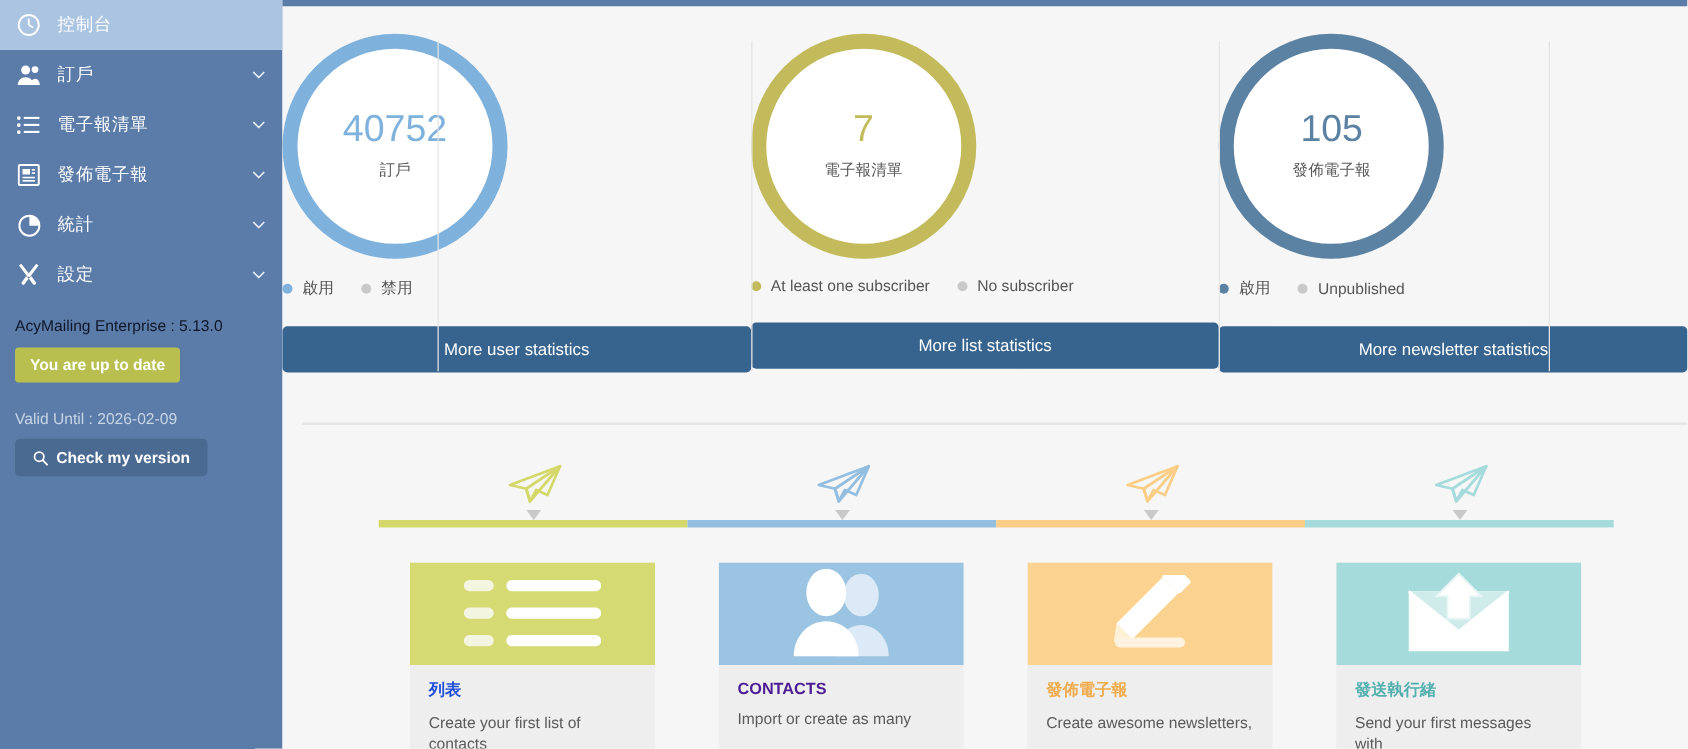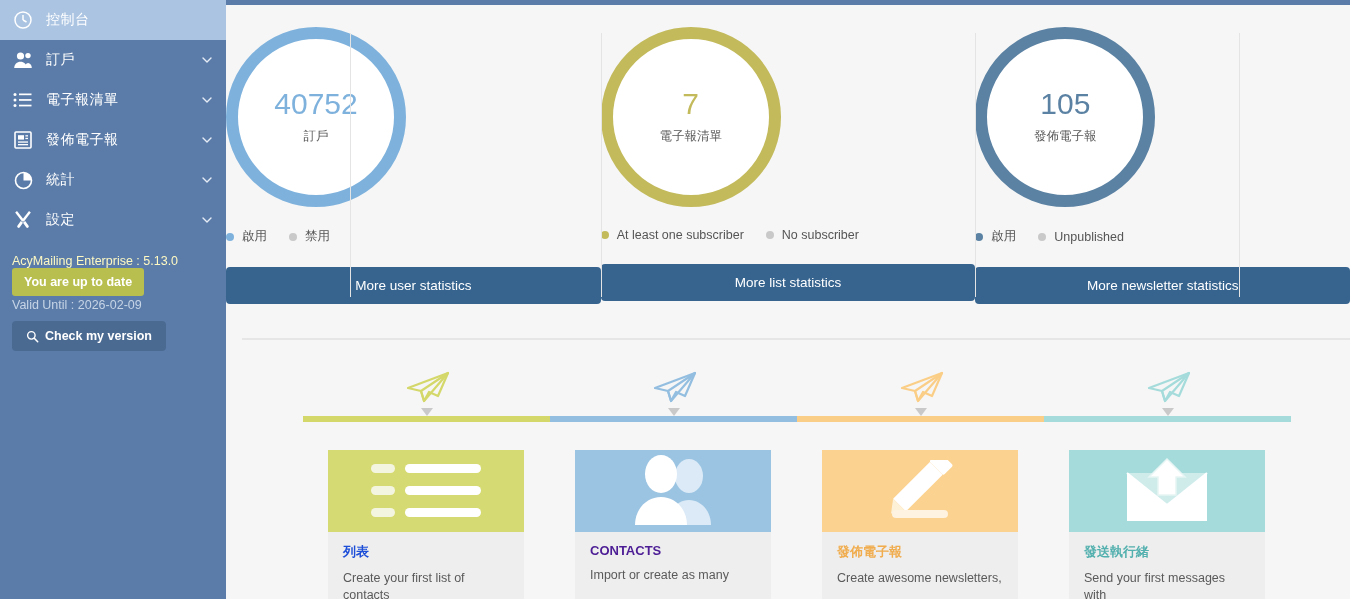--- a/index.html
+++ b/index.html
@@ -37,29 +37,29 @@
   .nav-label { margin-left: 8px; letter-spacing: .5px; }
   .nav-caret {
     position: absolute; right: 14px; top: 50%;
     transform: translateY(-50%);
     width: 10px; height: 10px;
   }
   .nav-caret svg { display: block; }
 
   #sidebar-footer { padding: 14px 12px 0 12px; }
   .sf-version {
-    color: #fef9c3; font-size: 12.5px;
-    white-space: nowrap;
+    color: #0f172a; font-size: 12.5px;
+    margin-bottom: 10px; white-space: nowrap;
   }
   .sf-badge {
     display: inline-block;
     background: #b8bf4f; color: #ffffff;
     font-size: 12.5px; font-weight: bold;
     padding: 7px 12px; border-radius: 3px;
-    margin-bottom: 2px;
+    margin-bottom: 22px;
   }
   .sf-valid {
     color: #c6d4e6; font-size: 12.5px;
     margin-bottom: 9px; white-space: nowrap;
   }
   .sf-check {
     display: inline-flex; align-items: center; gap: 6px;
     background: #4b6a92; color: #ffffff;
     font-size: 12.5px; font-weight: bold;
     padding: 8px 14px; border-radius: 4px;
@@ -105,21 +105,21 @@
     width: 180px; height: 180px;
     border-radius: 50%;
     display: flex; flex-direction: column;
     align-items: center; justify-content: center;
     background: #ffffff;
   }
   .donut-num { font-size: 30px; line-height: 1; }
   .donut-lbl { font-size: 12.5px; color: #595959; margin-top: 9px; }
   .legend {
     display: flex; align-items: center; gap: 22px;
-    margin-top: 21px;
+    margin-top: 15px;
     font-size: 12.5px; color: #555555;
   }
   .legend span.li { display: inline-flex; align-items: center; gap: 8px; }
   .dot { width: 8px; height: 8px; border-radius: 50%; display: inline-block; }
   .dot.off { background: #c9c9c9; }
   .stat-btn {
     margin-top: 22px;
     background: #36648f; color: #ffffff;
     font-size: 13.5px;
     padding: 11px 19px;

